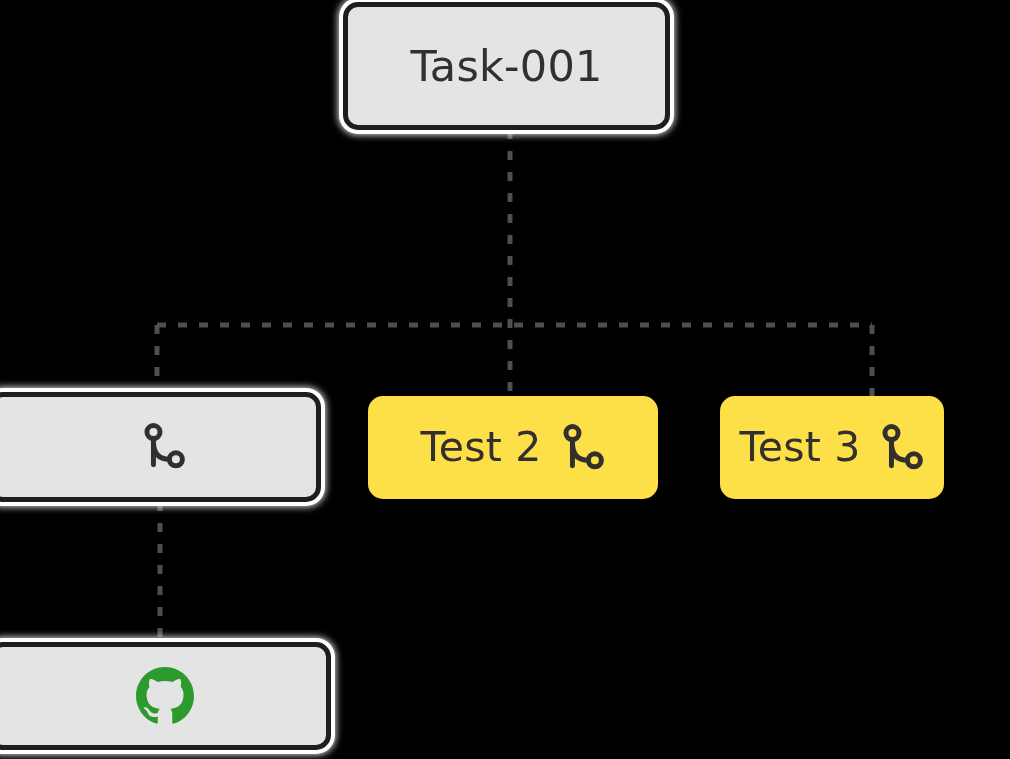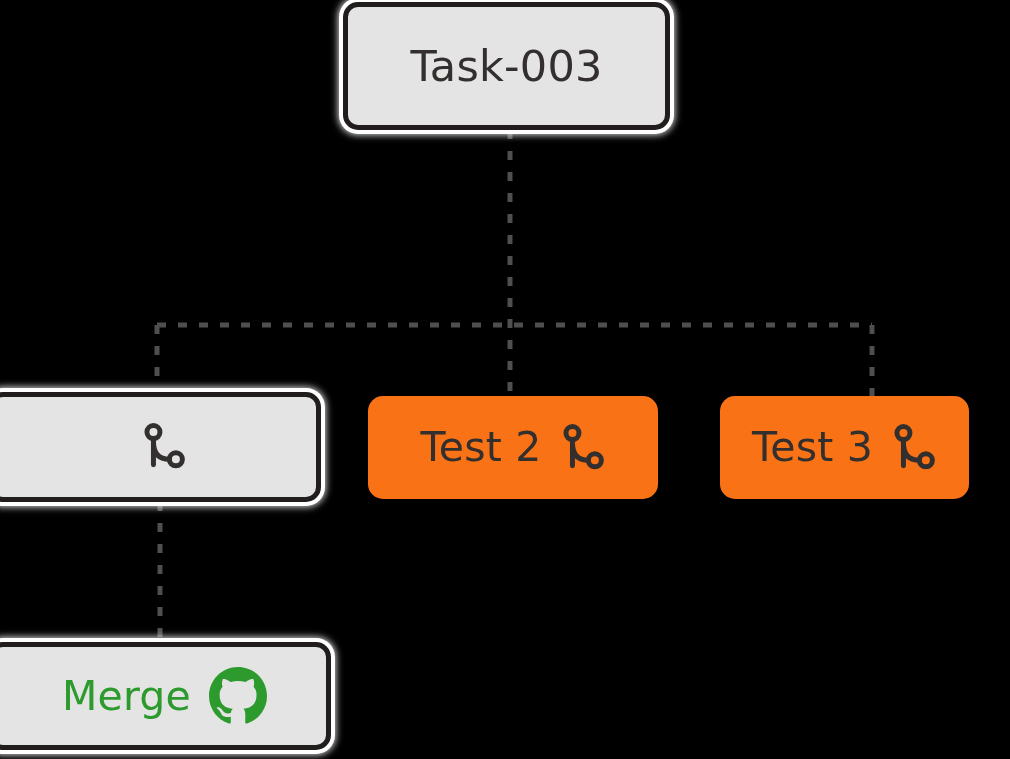--- a/index.html
+++ b/index.html
@@ -47,39 +47,39 @@
     line-height: 1;
   }
   
   .node.is-highlighted {
     background: #e4e4e4;
     border: 5px solid #211d1c;
     box-shadow: 0 0 0 4px #ffffff, 0 0 7px 5px rgba(255,255,255,0.85);
   }
   
   .node.is-plain {
-    background: #f97316;
+    background: #fde047;
     border: none;
   }
   .node .label.text-dark { color: #332f2e; }
   .node .label.text-green { color: #2d9a2d; }
 
   .icon {
     display: inline-flex;
     align-items: center;
     justify-content: center;
     flex: 0 0 auto;
   }
   .icon svg { display: block; }
 
   
   #node-task-001 { left: 343px; top: 2px;  width: 327px; height: 128px; }
   #node-test-1   { left: -12px; top: 392px; width: 333px; height: 110px; }
   #node-test-2   { left: 368px; top: 396px; width: 290px; height: 103px; }
-  #node-test-3   { left: 720px; top: 396px; width: 249px; height: 103px; }
+  #node-test-3   { left: 720px; top: 396px; width: 224px; height: 103px; }
   #node-merge    { left: -12px; top: 642px; width: 343px; height: 108px; }
 
   #node-task-001 .label { font-size: 43px; }
   #node-test-1 .label, #node-test-2 .label, #node-test-3 .label { font-size: 41px; }
   #node-merge .label { font-size: 41px; }
   
   #node-test-1 { padding-left: 18px; }
   #node-merge  { padding-left: 10px; }
 </style>
 </head>
@@ -96,21 +96,21 @@
 
       <path d="M157,325 L157,392"></path>
 
       <path d="M872,325 L872,396"></path>
 
       <path d="M160,502 L160,642"></path>
     </g>
   </svg>
 
   <div class="node is-highlighted" id="node-task-001">
-    <span class="label text-dark">Task-003</span>
+    <span class="label text-dark">Task-001</span>
   </div>
 
   <div class="node is-highlighted" id="node-test-1">
     <span class="icon">
       <svg width="46" height="50" viewBox="0 0 24 26">
         <g fill="none" stroke="#332f2e" stroke-width="2.6" stroke-linecap="round" stroke-linejoin="round">
           <circle cx="6.5" cy="5.2" r="3.4"></circle>
           <circle cx="18.2" cy="19.4" r="3.4"></circle>
           <path d="M6.5,8.6 L6.5,22.2"></path>
           <path d="M6.5,10.4 C6.5,16.6 9.6,19.4 14.8,19.4"></path>
@@ -141,21 +141,20 @@
           <circle cx="6.5" cy="5.2" r="3.4"></circle>
           <circle cx="18.2" cy="19.4" r="3.4"></circle>
           <path d="M6.5,8.6 L6.5,22.2"></path>
           <path d="M6.5,10.4 C6.5,16.6 9.6,19.4 14.8,19.4"></path>
         </g>
       </svg>
     </span>
   </div>
 
   <div class="node is-highlighted" id="node-merge">
-    <span class="label text-green">Merge</span>
     <span class="icon">
       <svg width="58" height="58" viewBox="0 0 16 16">
         <path fill="#2d9a2d" d="M8 0C3.58 0 0 3.58 0 8c0 3.54 2.29 6.53 5.47 7.59.4.07.55-.17.55-.38
           0-.19-.01-.82-.01-1.49-2.01.37-2.53-.49-2.69-.94-.09-.23-.48-.94-.82-1.13-.28-.15-.68-.52-.01-.53.63-.01
           1.08.58 1.23.82.72 1.21 1.87.87 2.33.66.07-.52.28-.87.51-1.07-1.78-.2-3.64-.89-3.64-3.95
           0-.87.31-1.59.82-2.15-.08-.2-.36-1.02.08-2.12 0 0 .67-.21 2.2.82.64-.18 1.32-.27
           2-.27s1.36.09 2 .27c1.53-1.04 2.2-.82 2.2-.82.44 1.1.16 1.92.08 2.12.51.56.82 1.27.82
           2.15 0 3.07-1.87 3.75-3.65 3.95.29.25.54.73.54 1.48 0 1.07-.01 1.93-.01 2.2 0
           .21.15.46.55.38A8.012 8.012 0 0 0 16 8c0-4.42-3.58-8-8-8z"></path>
       </svg>

